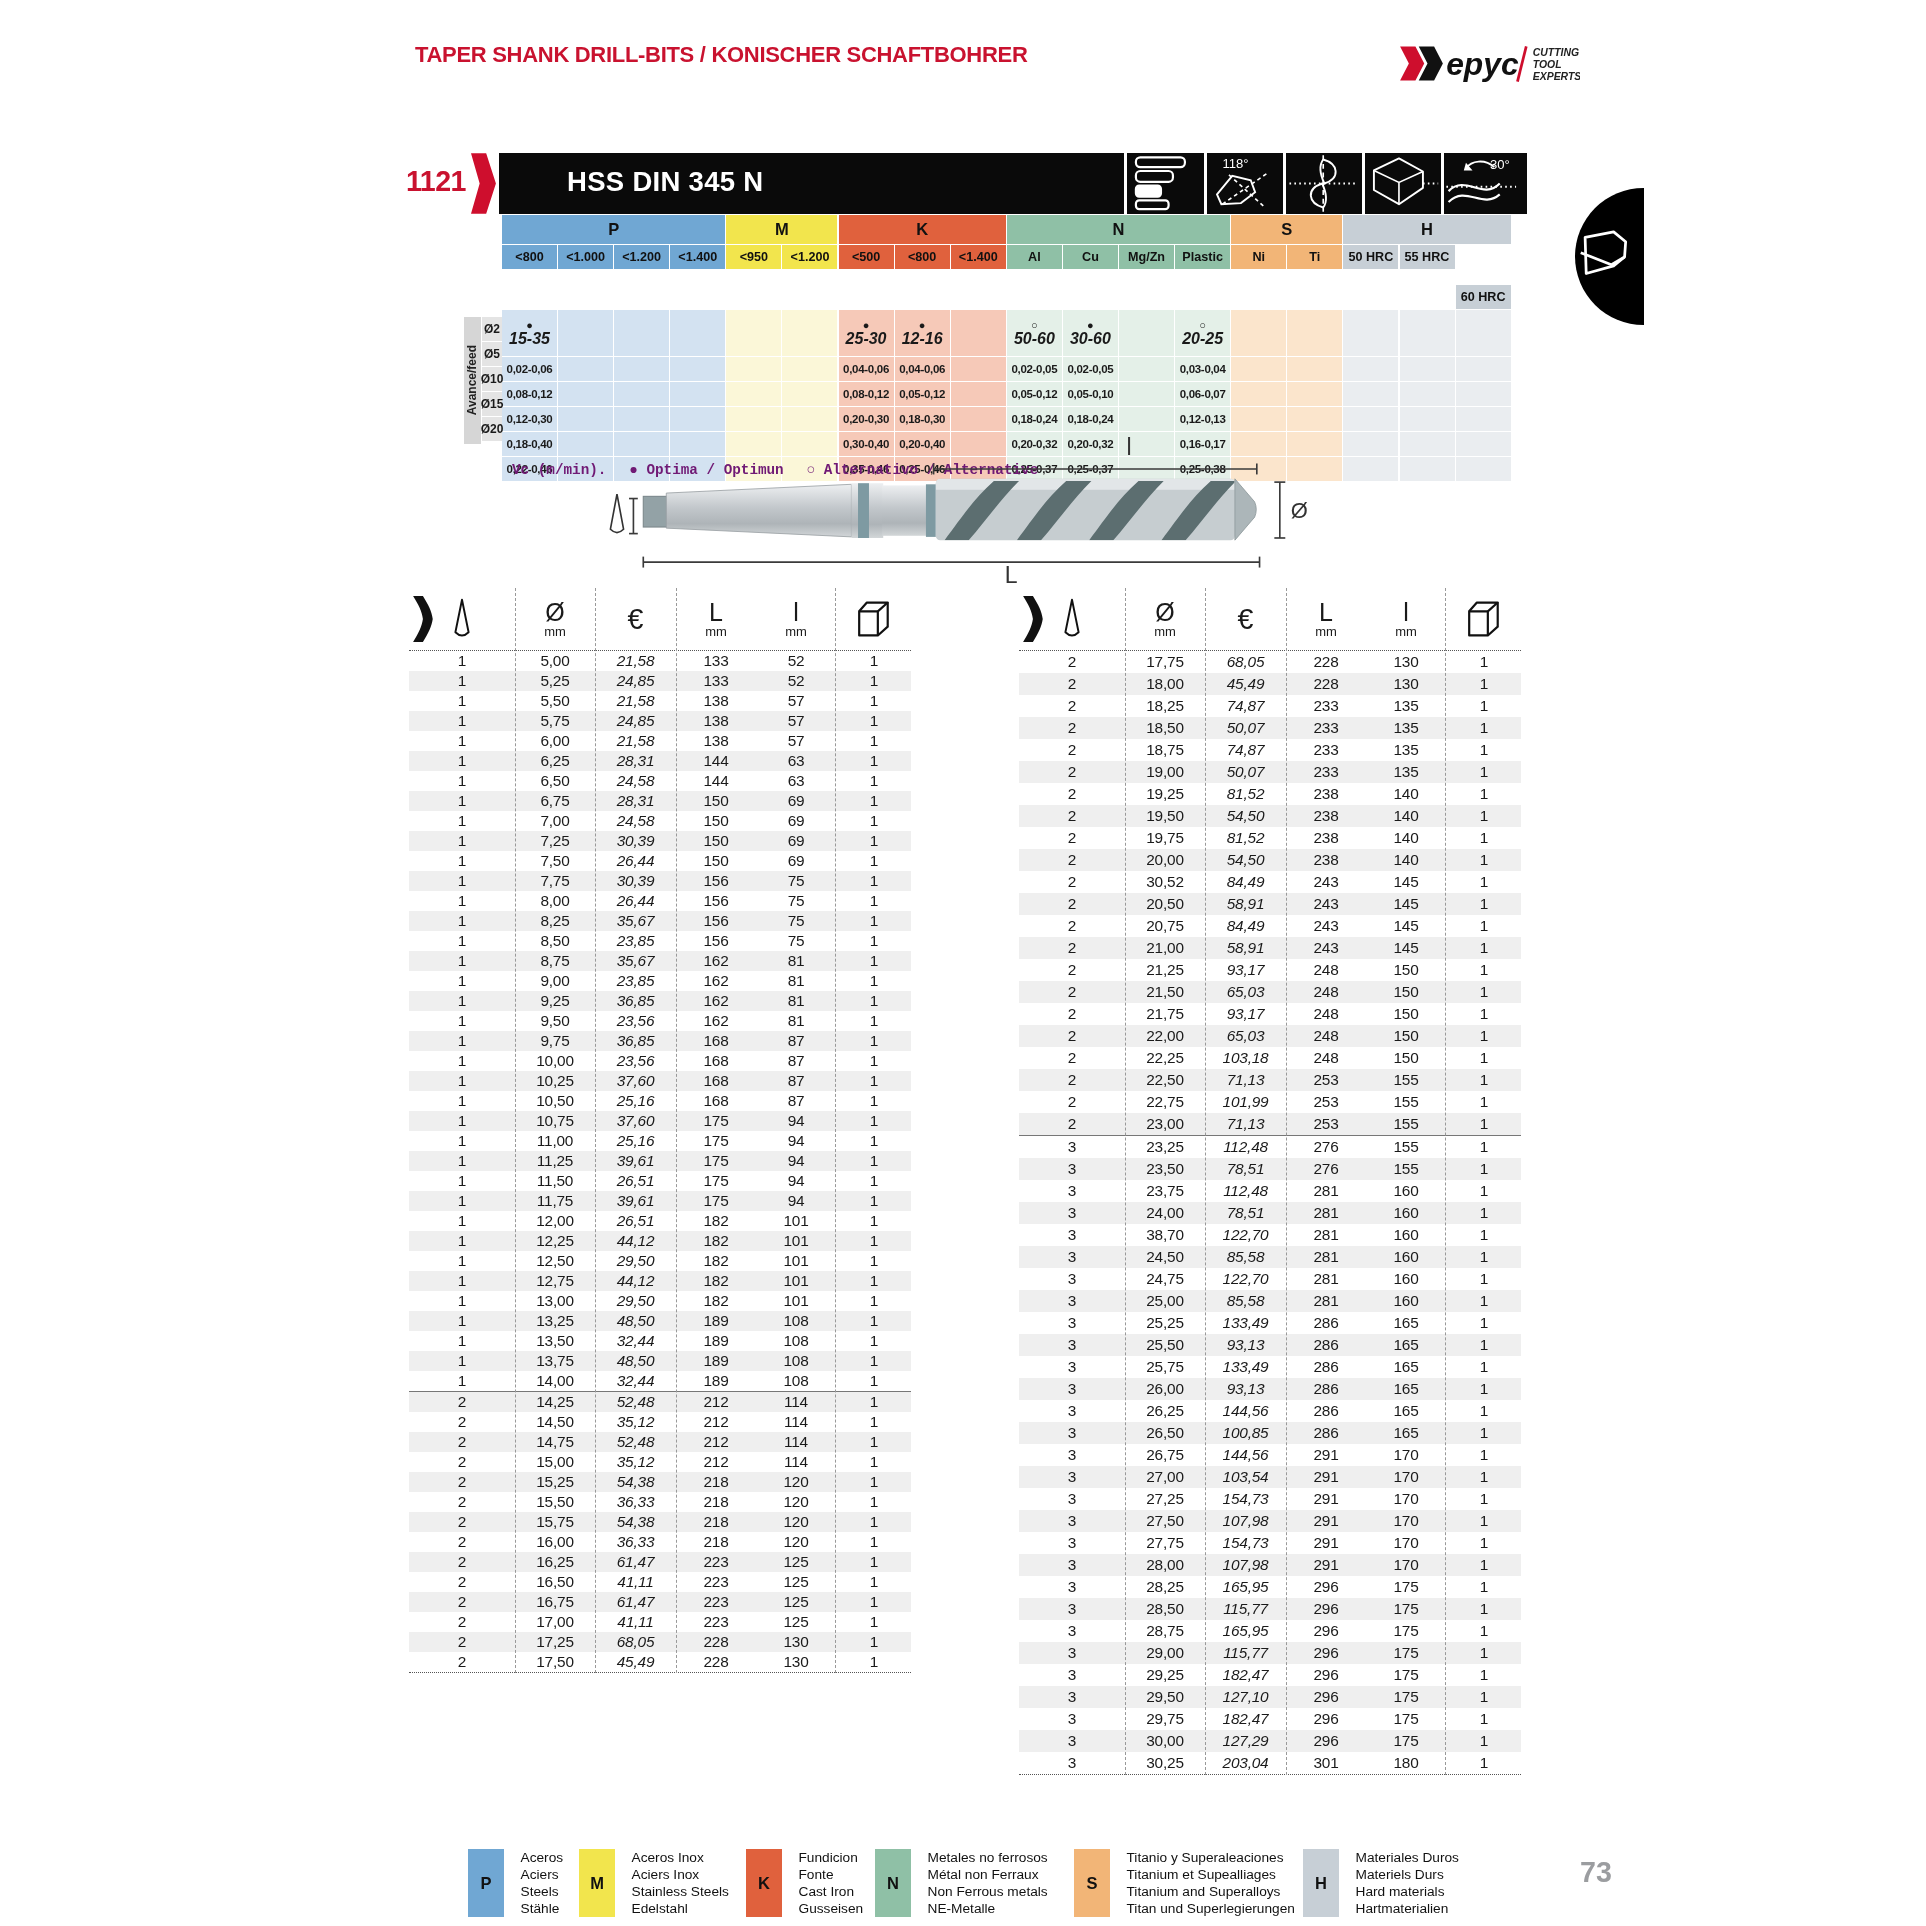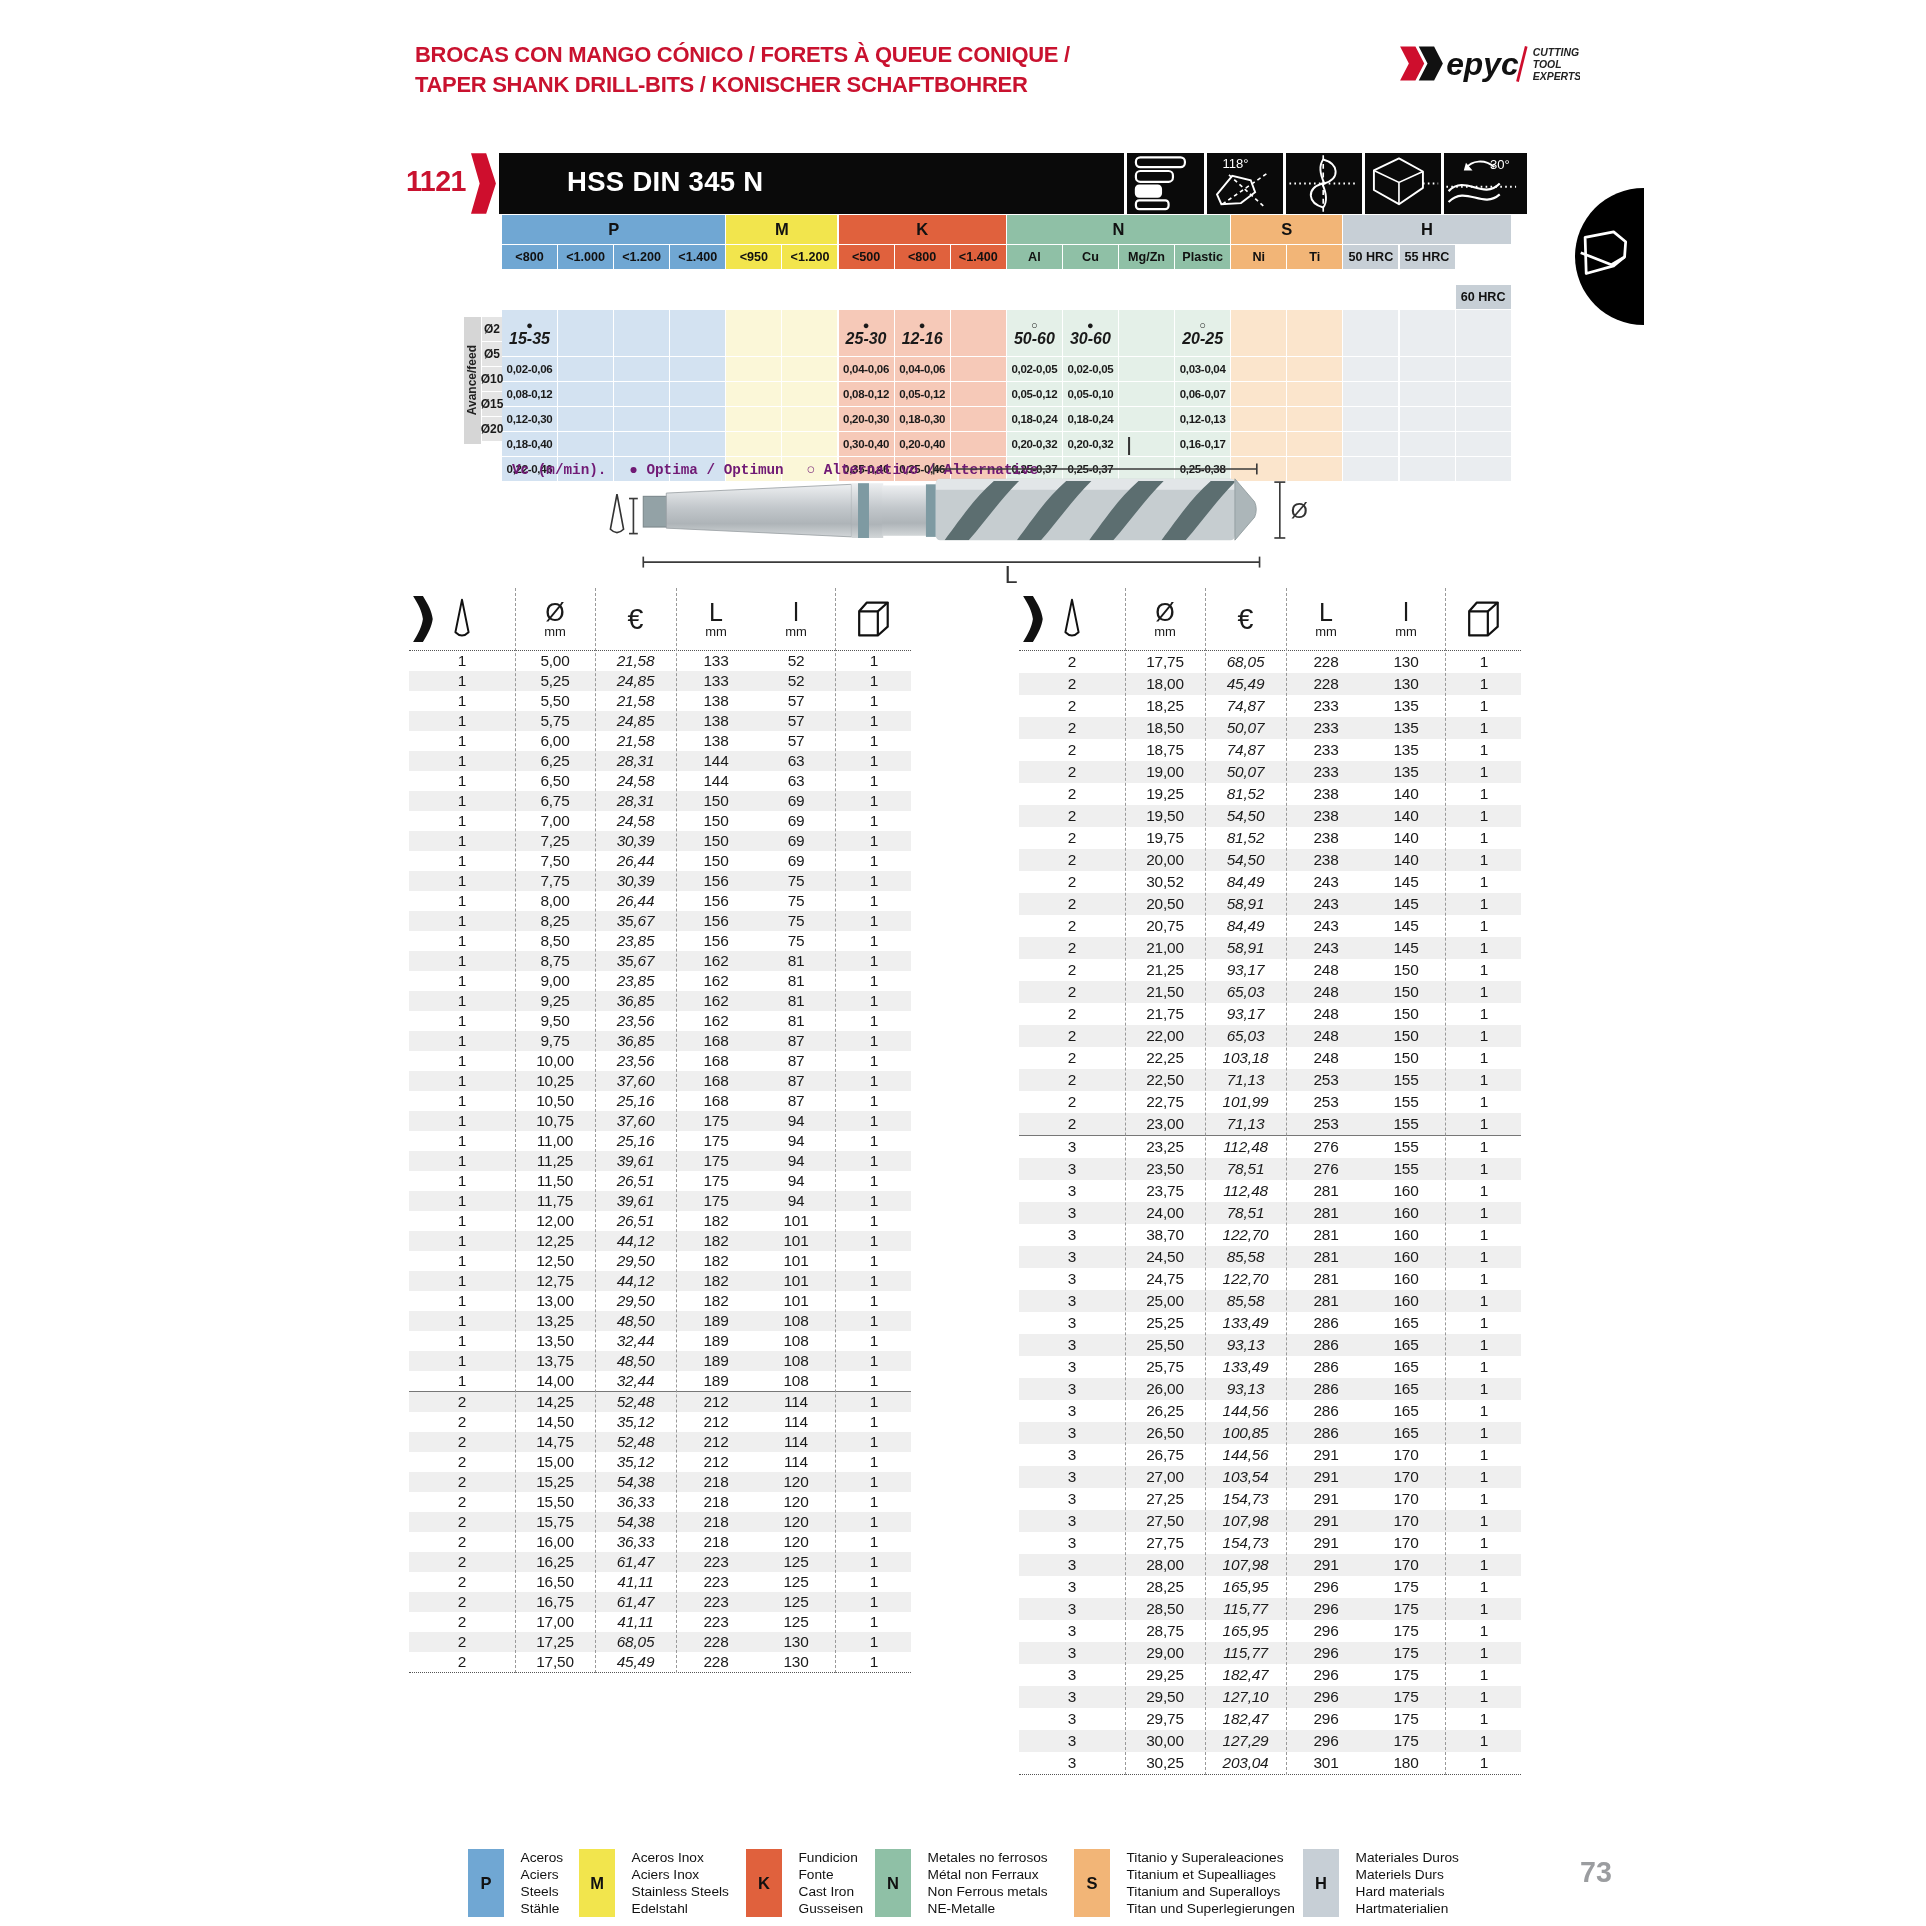--- a/index.html
+++ b/index.html
@@ -71,21 +71,20 @@
             font-size:16.5px;font-weight:bold;color:#111;}
   .lg-text{margin-left:16.5px;font-size:13.7px;line-height:17px;white-space:nowrap;color:#111;}
   .page-num{left:1580px;top:1856px;font-size:28.6px;font-weight:bold;color:#9B9DA0;}
 </style>
 </head>
 <body>
 
 <div id="page">
 
   <div class="abs page-title">
-    <div>BROCAS CON MANGO CÓNICO / FORETS À QUEUE CONIQUE /</div>
     <div>TAPER SHANK DRILL-BITS / KONISCHER SCHAFTBOHRER</div>
   </div>
 
   <div class="abs logo">
     <svg width="181" height="44" viewBox="0 0 330 80">
       <path d="M2 8 L30 8 L46 39 L30 70 L2 70 L18 39 Z" fill="#CE0E2D"></path>
       <path d="M36 8 L64 8 L80 39 L64 70 L36 70 L52 39 Z" fill="#111"></path>
       <text x="86" y="60" font-size="58" font-weight="bold" font-style="italic" fill="#111">epyc</text>
       <line x1="232" y1="8" x2="216" y2="72" stroke="#CE0E2D" stroke-width="5"></line>
       <text x="244" y="26" font-size="19" font-weight="bold" font-style="italic" fill="#222">CUTTING</text>

